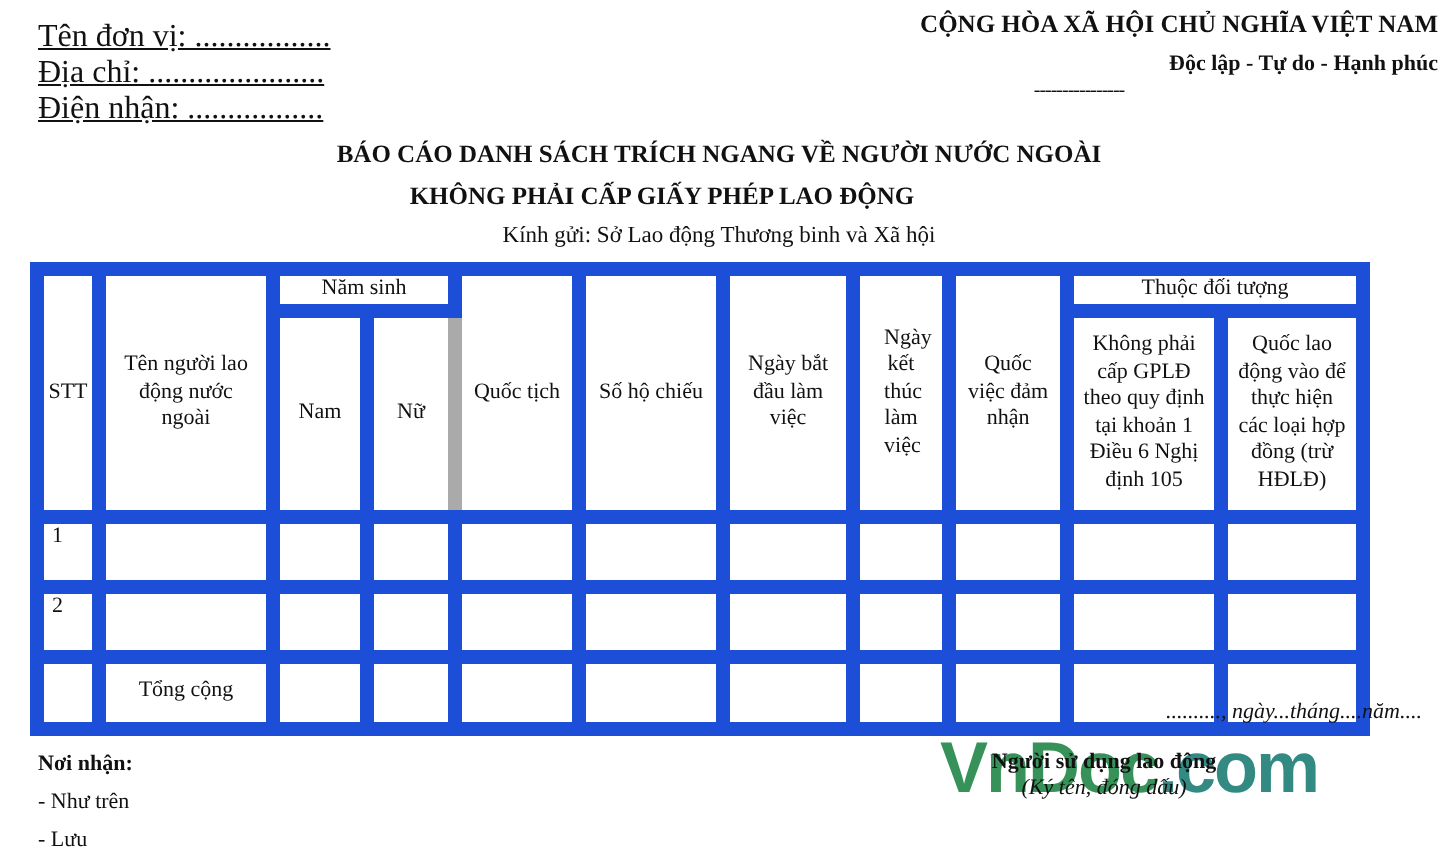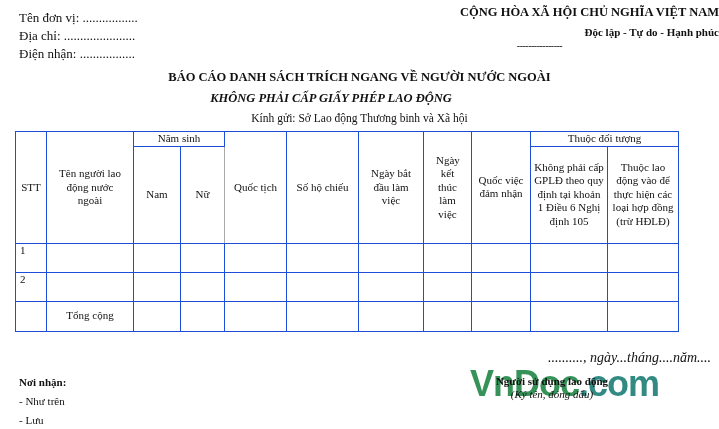--- a/index.html
+++ b/index.html
@@ -2,45 +2,45 @@
 <html><head>
 <meta charset="utf-8">
 <style>
   html, body { margin: 0; padding: 0; background: #ffffff; }
   body {
     width: 719px; height: 429px; position: relative; overflow: hidden;
     font-family: "Liberation Serif", "DejaVu Serif", serif;
     color: #111; font-size: 11px;
   }
   .abs { position: absolute; white-space: nowrap; }
-  .left-info { left: 19px; font-size: 13px; }
+  .left-info { left: 19px; font-size: 16px; text-decoration: underline; }
   .nat-title { left: 360px; width: 359px; text-align: right; font-weight: bold; font-size: 12.5px; top: 5px; }
   .nat-sub { left: 360px; width: 359px; text-align: right; font-weight: bold; font-size: 11px; top: 26px; }
   .nat-dash { left: 360px; width: 359px; text-align: center; font-size: 10px; top: 40px; letter-spacing: -0.5px; }
   .title1 { left: 0; width: 719px; text-align: center; font-weight: bold; font-size: 12.5px; top: 70px; }
-  .title2 { left: 0; width: 662px; text-align: center; font-weight: bold; font-size: 12.5px; top: 91px; font-style: italic; }
+  .title2 { left: 0; width: 662px; text-align: center; font-weight: bold; font-size: 12.5px; top: 91px; }
   .kinh-gui { left: 0; width: 719px; text-align: center; font-size: 11.5px; top: 112px; }
 
   table.report {
     position: absolute; left: 15px; top: 131px;
     border-collapse: collapse; table-layout: fixed;
     width: 663px;
   }
   table.report td, table.report th {
-    border: 1px solid #1d4ed8; padding: 0; font-weight: normal;
+    border: 7px solid #1d4ed8; padding: 0; font-weight: normal;
     font-size: 11px; text-align: center; vertical-align: middle;
     line-height: 13.5px;
   }
   table.report .gray-l { border-left-color: #aaa; }
   table.report th.grp { height: 13px; }
   table.report tr.hdr2 th { height: 96px; }
   table.report tr.datarow td { height: 28px; vertical-align: top; text-align: left; padding-left: 4px; }
   table.report tr.totalrow td { height: 29px; }
 
-  .date-line { right: 8px; top: 350px; font-style: italic; font-size: 14px; }
+  .date-line { right: 8px; top: 350px; font-style: italic; font-size: 11px; }
   .signer { left: 452px; width: 200px; text-align: center; top: 375px; font-weight: bold; font-size: 11px; z-index: 2; }
   .signer-note { left: 452px; width: 200px; text-align: center; top: 388px; font-style: italic; font-size: 11px; z-index: 2; }
   .noi-nhan { left: 19px; top: 376px; font-weight: bold; font-size: 11px; }
   .nn-item { left: 19px; font-size: 11px; }
 
   .watermark {
     position: absolute; left: 470px; top: 364px; z-index: 1;
     font-family: "Liberation Sans", "DejaVu Sans", sans-serif;
     font-weight: bold; font-size: 36px; letter-spacing: -1px; line-height: 40px;
   }
@@ -85,21 +85,21 @@
     <th rowspan="2">Số hộ chiếu</th>
     <th rowspan="2" style="padding:0 8px">Ngày bắt đầu làm việc</th>
     <th rowspan="2" style="padding:0 12px">Ngày kết thúc làm việc</th>
     <th rowspan="2" class="gray-l" style="padding:0 6px">Quốc việc đảm nhận</th>
     <th colspan="2" class="grp">Thuộc đối tượng</th>
   </tr>
   <tr class="hdr2">
     <th class="gray-l">Nam</th>
     <th class="gray-l">Nữ</th>
     <th style="padding:0 3px">Không phải cấp GPLĐ theo quy định tại khoản 1 Điều 6 Nghị định 105</th>
-    <th class="gray-l" style="padding:0 4px">Thuộc lao động vào để thực hiện các loại hợp đồng (trừ HĐLĐ)</th>
+    <th class="gray-l" style="padding:0 4px">Quốc lao động vào để thực hiện các loại hợp đồng (trừ HĐLĐ)</th>
   </tr>
   <tr class="datarow">
     <td>1</td>
     <td></td>
     <td class="gray-l"></td>
     <td class="gray-l"></td>
     <td class="gray-l"></td>
     <td></td>
     <td></td>
     <td></td>

